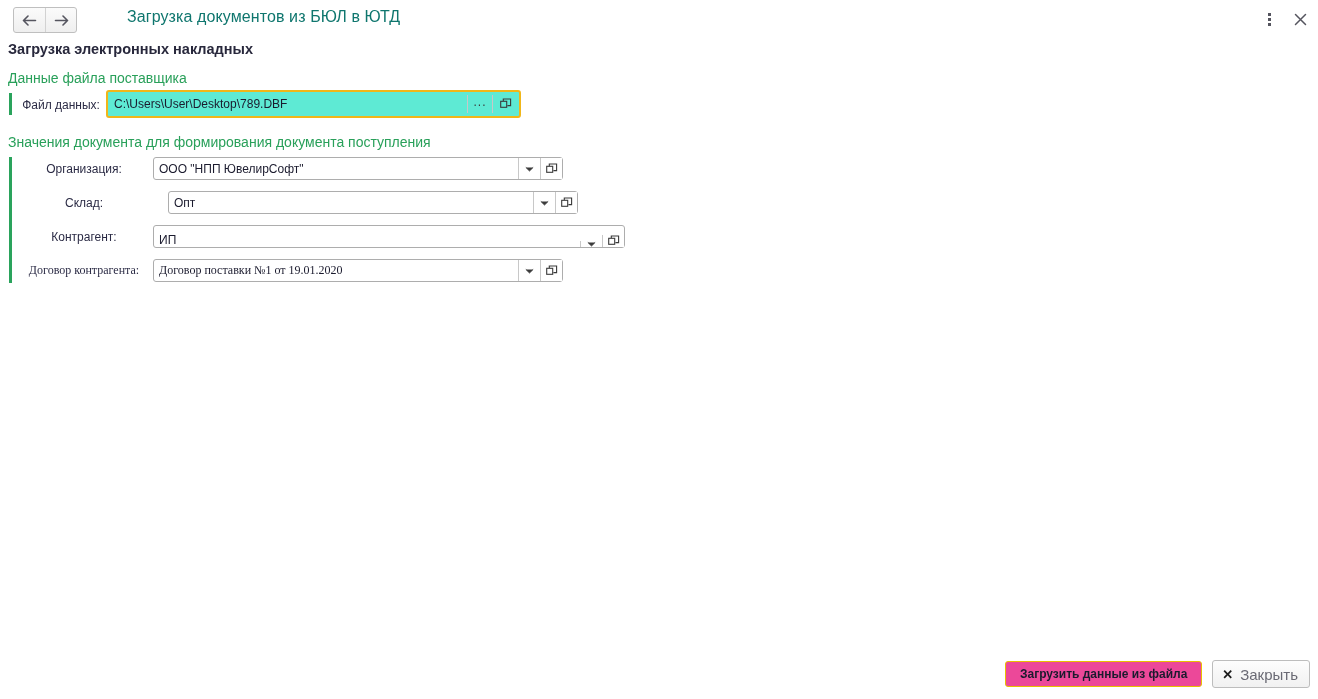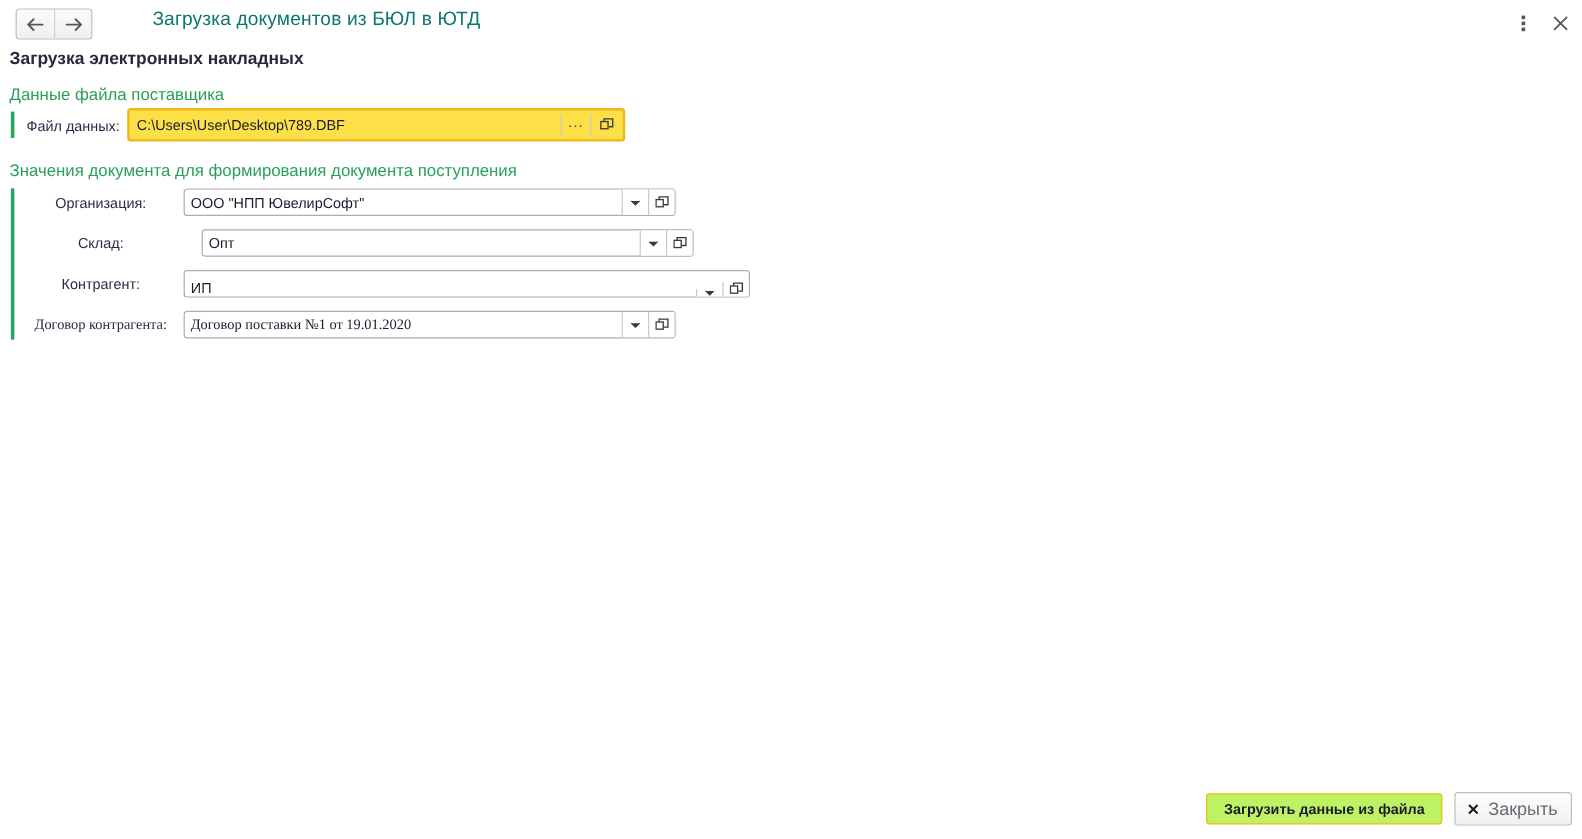--- a/index.html
+++ b/index.html
@@ -164,21 +164,21 @@
   
   .focus-wrap {
     position: absolute;
     left: 106px;
     top: 90px;
     width: 415px;
     height: 28px;
     border: 2px solid #f0b619;
     border-radius: 3px;
     box-sizing: border-box;
-    background: #fde047;
+    background: #5eead4;
     display: flex;
     align-items: stretch;
   }
   .focus-wrap .input-text { padding-left: 6px; }
   .focus-sep {
     width: 1px;
     background: #c8c8c8;
     margin: 3px 0;
     flex: 0 0 auto;
   }
@@ -207,21 +207,21 @@
   .footer {
     position: absolute;
     right: 8px;
     bottom: 11px;
     display: flex;
     align-items: center;
     gap: 10px;
   }
   .btn-primary {
     height: 26px;
-    background: #bef264;
+    background: #ec4899;
     border: 1px solid #e8c000;
     border-radius: 3px;
     font-family: "Liberation Sans", sans-serif;
     font-size: 12px;
     font-weight: bold;
     color: #1b1b2e;
     padding: 0 14px;
     cursor: default;
     white-space: nowrap;
   }

